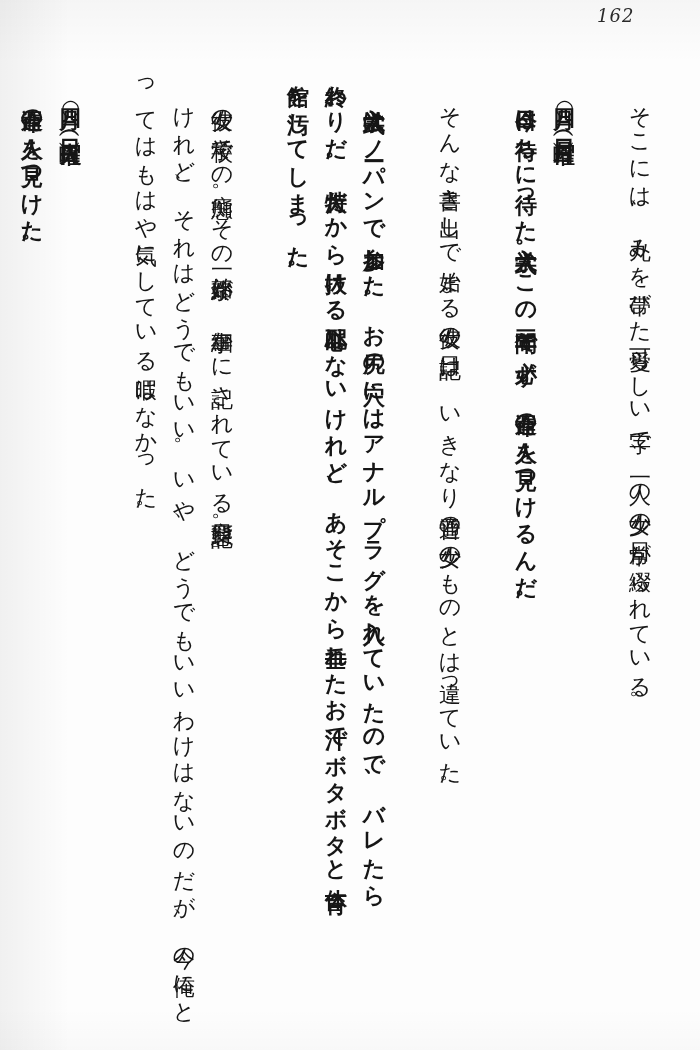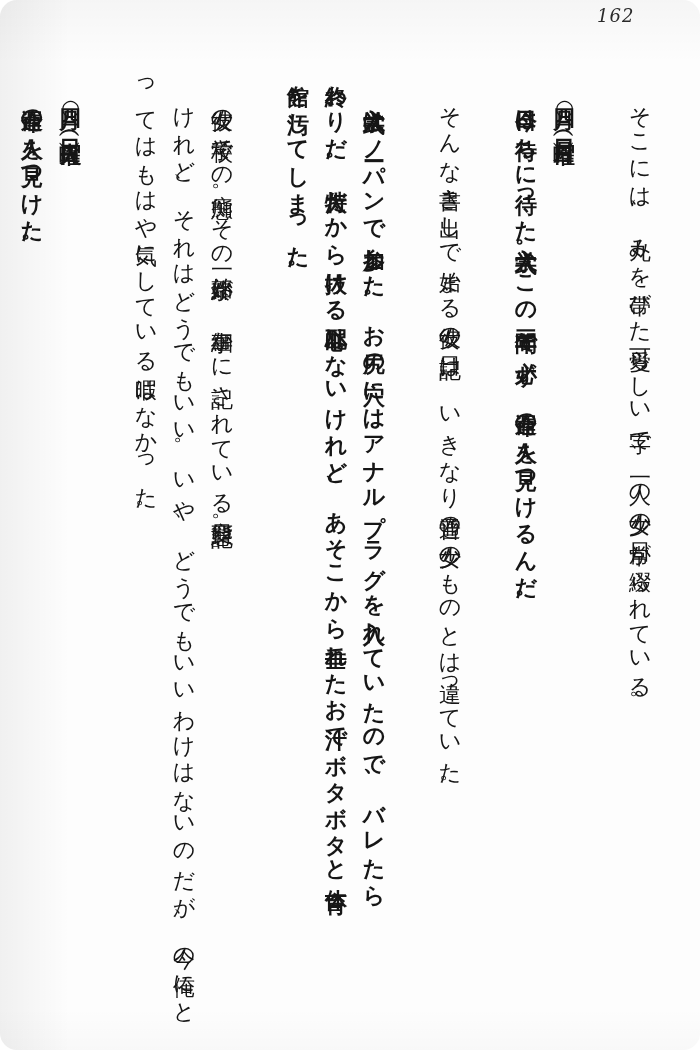--- a/index.html
+++ b/index.html
@@ -12,21 +12,20 @@
   .book-page {
     position: relative;
     width: 700px;
     height: 1050px;
     overflow: hidden;
     background:
       linear-gradient(to right, rgba(0,0,0,0.05), rgba(0,0,0,0) 10%),
       linear-gradient(to bottom, rgba(0,0,0,0.03), rgba(0,0,0,0) 6%),
       linear-gradient(to top, rgba(0,0,0,0.02), rgba(0,0,0,0) 4%),
       #fdfdfd;
-    border-radius: 17px;
   }
   .page-number {
     position: absolute;
     top: 5px;
     left: 597px;
     font-family: "DejaVu Serif", serif;
     font-style: italic;
     font-size: 18px;
     letter-spacing: 1px;
     color: #2a2a2a;

